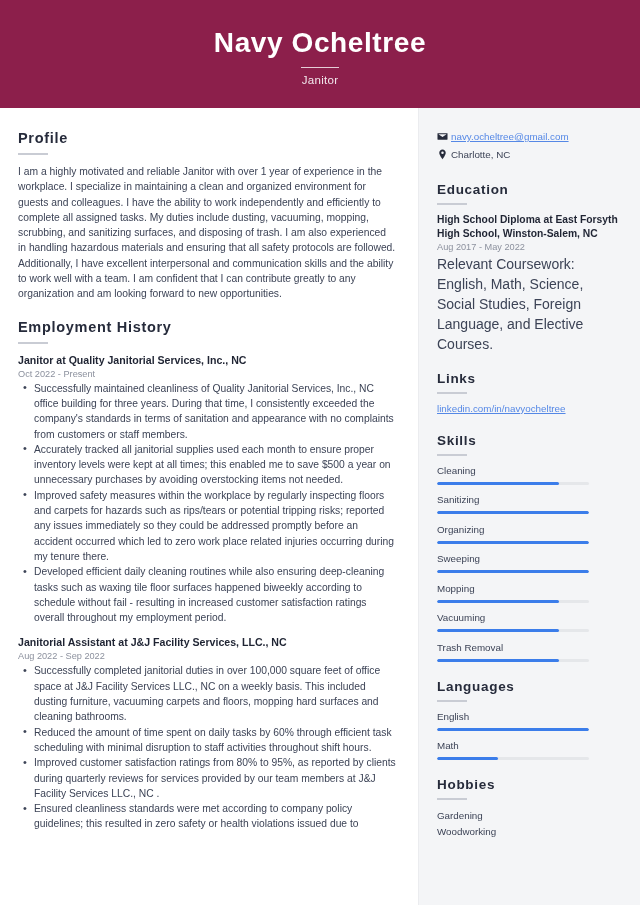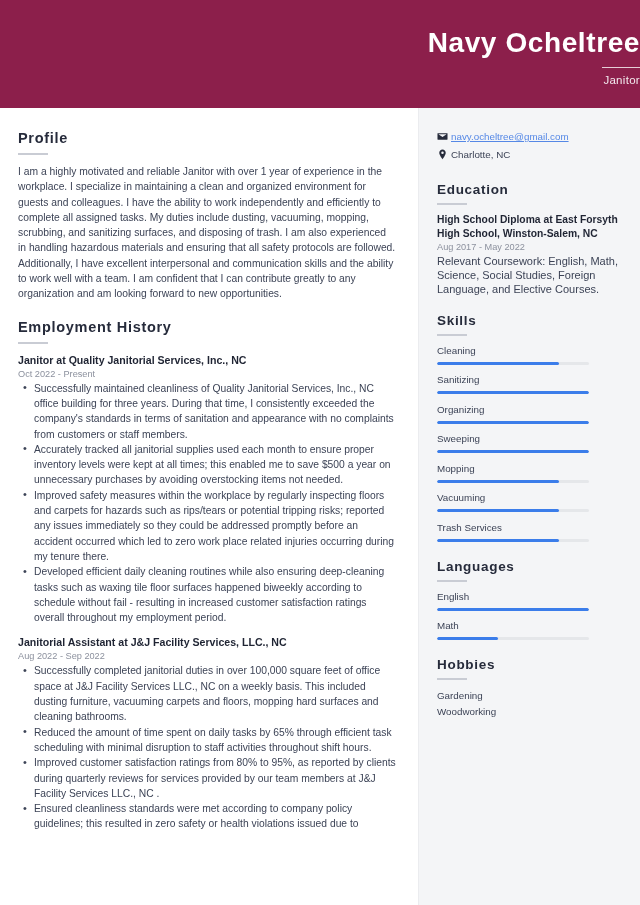--- a/index.html
+++ b/index.html
@@ -161,23 +161,23 @@
     font-weight: bold;
     color: #1F2433;
     line-height: 14.4px;
   }
   .edu-date {
     font-size: 9.2px;
     color: #8C919E;
     margin: 1px 0 1.5px 0;
   }
   .edu-desc {
-    font-size: 11px;
-    color: #3C4356;
-    line-height: 14px;
+    font-size: 14px;
+    color: #3C4356;
+    line-height: 20px;
   }
 
   
   .links-list { display: flex; flex-direction: column; }
 
   
   .bar-item { margin-bottom: 8.5px; }
   .bar-label {
     font-size: 9.8px;
     color: #3C4356;
@@ -204,21 +204,21 @@
     font-size: 9.8px;
     color: #3C4356;
     line-height: 15.5px;
   }
 </style>
 </head>
 <body>
 
 <div class="page">
 
-  <div class="header" style="background: rgb(140, 31, 75); align-items: flex-end;">
+  <div class="header" style="background: rgb(140, 31, 75);">
     <div class="header-name">Navy Ocheltree</div>
     <div class="header-rule"></div>
     <div class="header-role">Janitor</div>
   </div>
 
   <div class="body">
 
     <div class="col-main">
 
       <div class="section">
@@ -240,21 +240,21 @@
             <li>Improved safety measures within the workplace by regularly inspecting floors and carpets for hazards such as rips/tears or potential tripping risks; reported any issues immediately so they could be addressed promptly before an accident occurred which led to zero work place related injuries occurring during my tenure there.</li>
             <li>Developed efficient daily cleaning routines while also ensuring deep-cleaning tasks such as waxing tile floor surfaces happened biweekly according to schedule without fail - resulting in increased customer satisfaction ratings overall throughout my employment period.</li>
           </ul>
         </div>
 
         <div class="job">
           <div class="job-title">Janitorial Assistant at J&amp;J Facility Services, LLC., NC</div>
           <div class="job-date">Aug 2022 - Sep 2022</div>
           <ul class="bullets">
             <li>Successfully completed janitorial duties in over 100,000 square feet of office space at J&amp;J Facility Services LLC., NC on a weekly basis. This included dusting furniture, vacuuming carpets and floors, mopping hard surfaces and cleaning bathrooms.</li>
-            <li>Reduced the amount of time spent on daily tasks by 65% through efficient task scheduling with minimal disruption to staff activities throughout shift hours.</li>
+            <li>Reduced the amount of time spent on daily tasks by 60% through efficient task scheduling with minimal disruption to staff activities throughout shift hours.</li>
             <li>Improved customer satisfaction ratings from 80% to 95%, as reported by clients during quarterly reviews for services provided by our team members at J&amp;J Facility Services LLC., NC .</li>
             <li>Ensured cleanliness standards were met according to company policy guidelines; this resulted in zero safety or health violations issued due to</li>
           </ul>
         </div>
       </div>
 
     </div>
 
     <div class="col-side" style="background: rgb(244, 245, 247);">
 
@@ -285,20 +285,27 @@
       <div class="section">
         <div class="sec-title side">Education</div>
         <div class="sec-rule side"></div>
         <div>
           <div class="edu-title">High School Diploma at East Forsyth High School, Winston-Salem, NC</div>
           <div class="edu-date">Aug 2017 - May 2022</div>
           <div class="edu-desc">Relevant Coursework: English, Math, Science, Social Studies, Foreign Language, and Elective Courses.</div>
         </div>
       </div>
 
+      <div class="section">
+        <div class="sec-title side">Links</div>
+        <div class="sec-rule side"></div>
+        <div class="links-list">
+          <a class="link-blue" href="#">linkedin.com/in/navyocheltree</a>
+        </div>
+      </div>
 
       <div class="section">
         <div class="sec-title side">Skills</div>
         <div class="sec-rule side"></div>
 
         <div class="bar-item">
           <div class="bar-label">Cleaning</div>
           <div class="bar-track" style="background: rgb(229, 231, 234);">
             <div class="bar-fill" style="width: 80%; background: rgb(59, 125, 234);"></div>
           </div>
@@ -327,21 +334,21 @@
             <div class="bar-fill" style="width: 80%; background: rgb(59, 125, 234);"></div>
           </div>
         </div>
         <div class="bar-item">
           <div class="bar-label">Vacuuming</div>
           <div class="bar-track" style="background: rgb(229, 231, 234);">
             <div class="bar-fill" style="width: 80%; background: rgb(59, 125, 234);"></div>
           </div>
         </div>
         <div class="bar-item">
-          <div class="bar-label">Trash Services</div>
+          <div class="bar-label">Trash Removal</div>
           <div class="bar-track" style="background: rgb(229, 231, 234);">
             <div class="bar-fill" style="width: 80%; background: rgb(59, 125, 234);"></div>
           </div>
         </div>
       </div>
 
       <div class="section">
         <div class="sec-title side">Languages</div>
         <div class="sec-rule side"></div>
 

